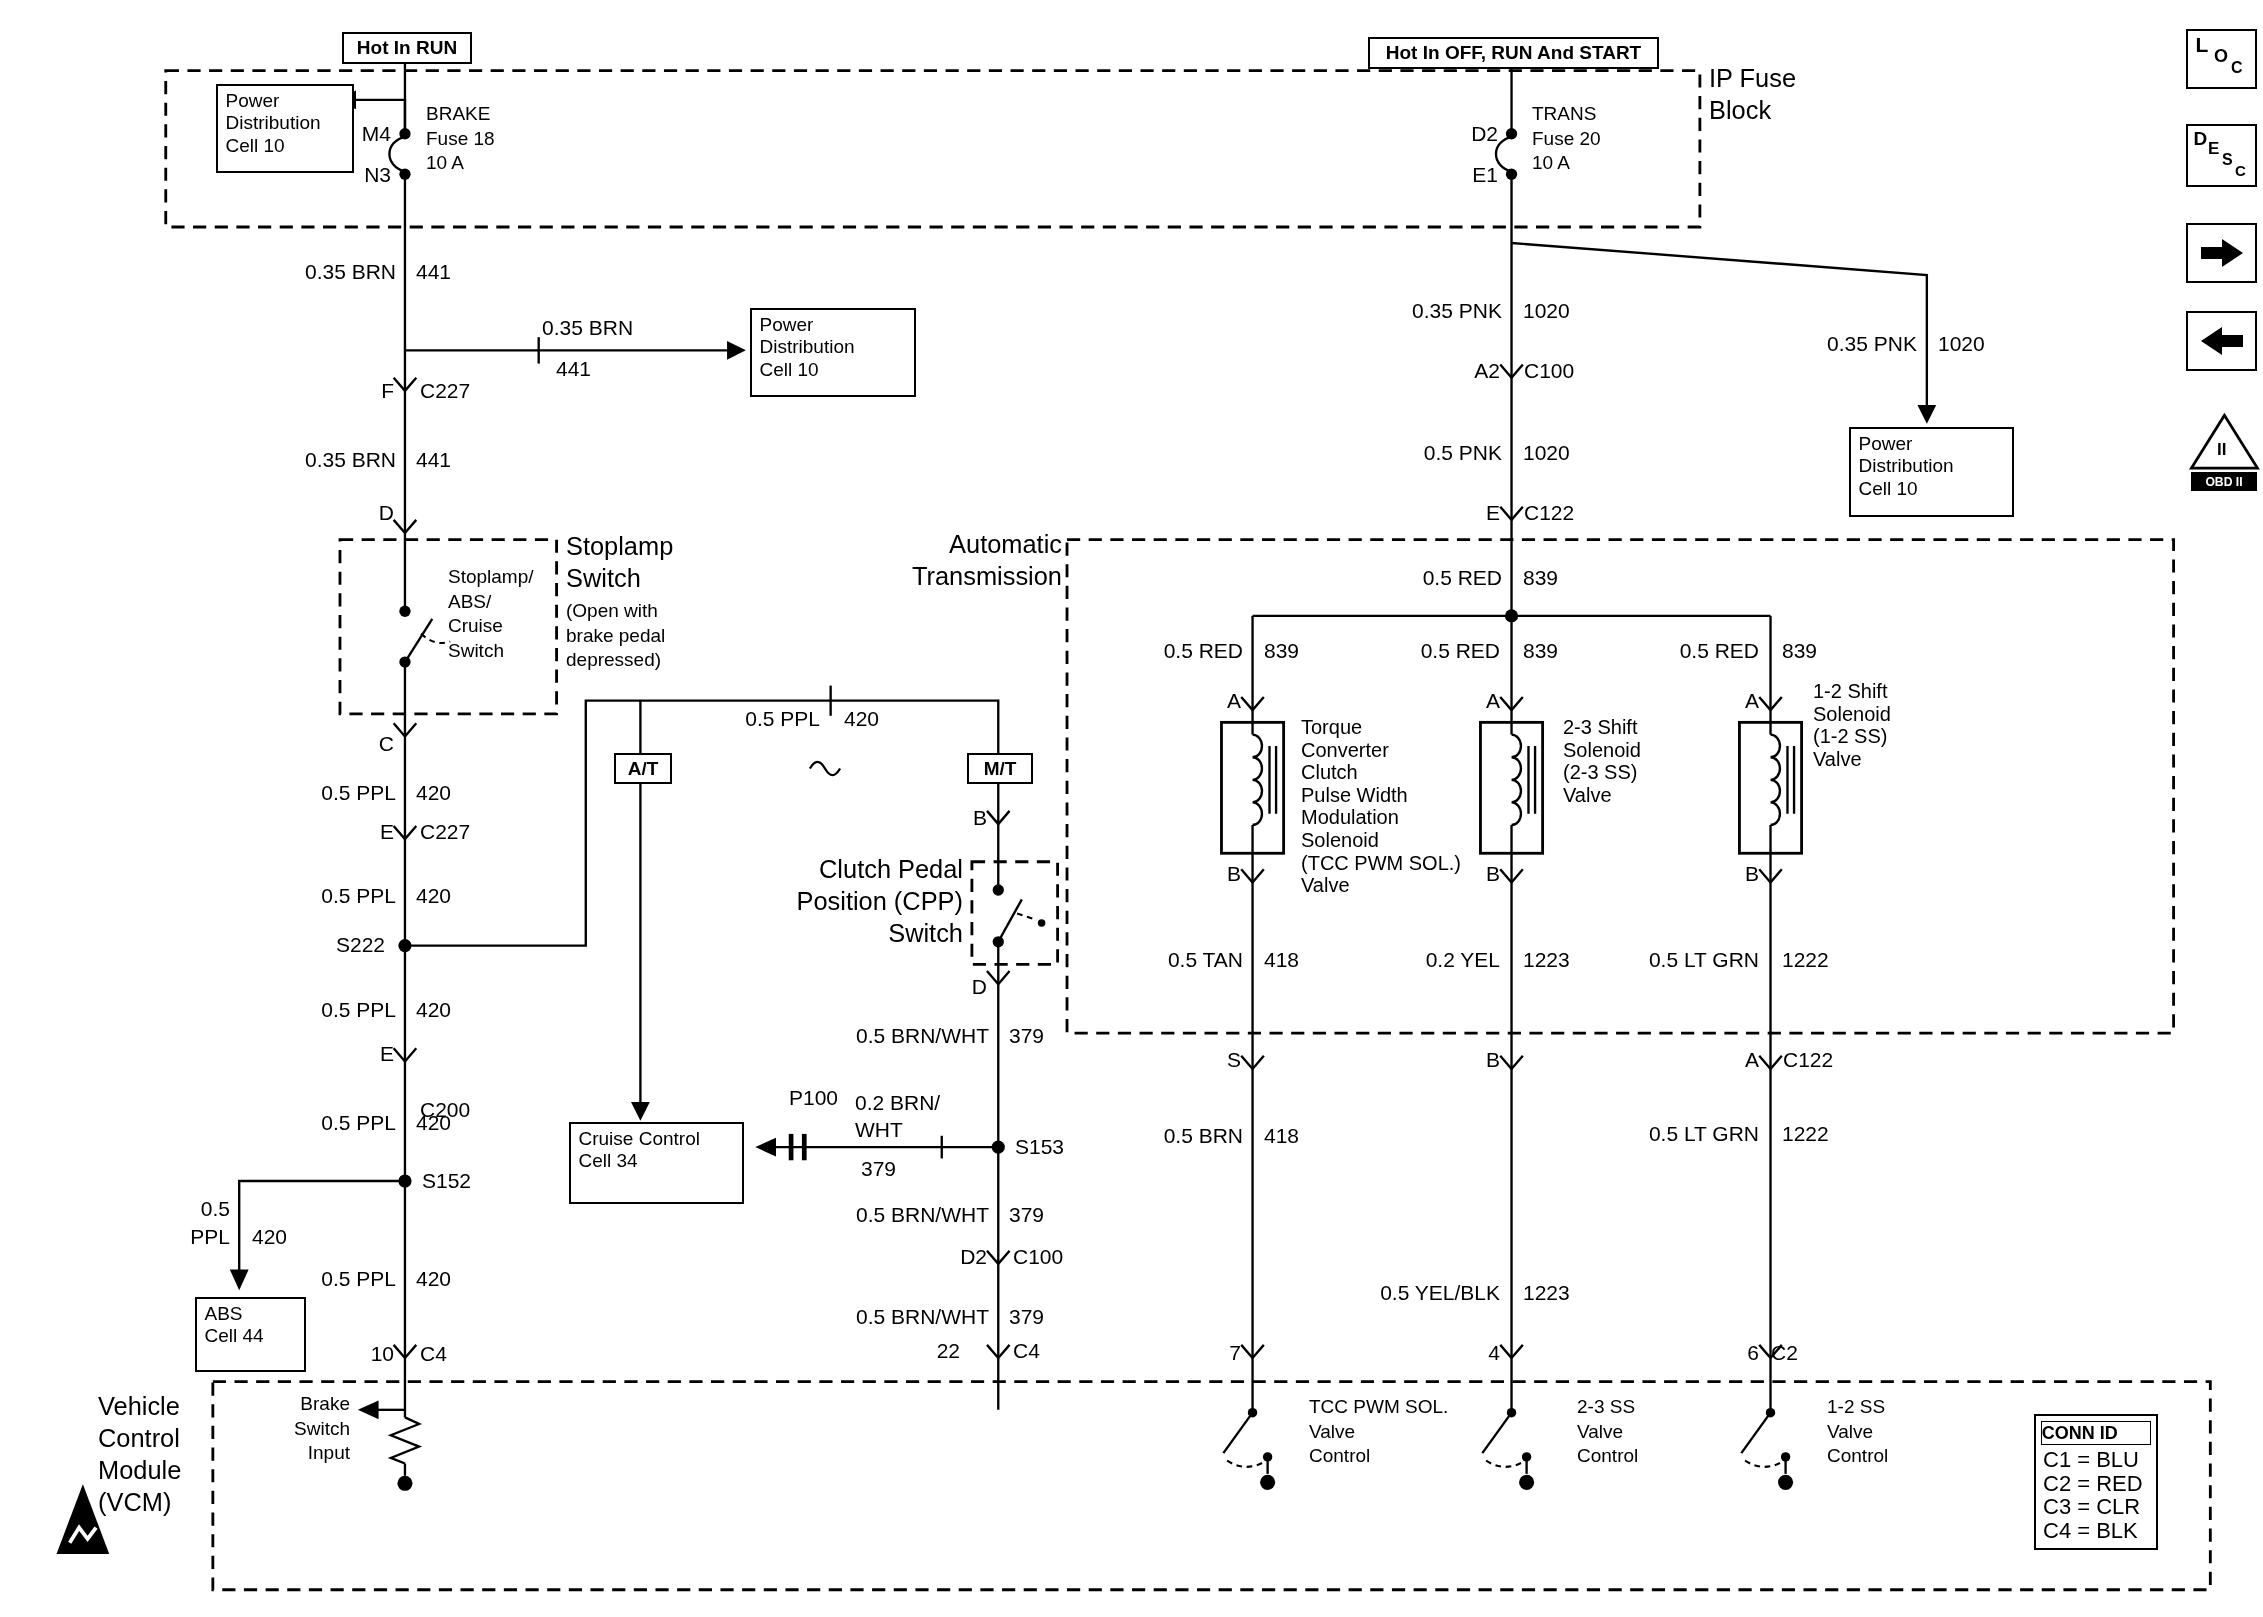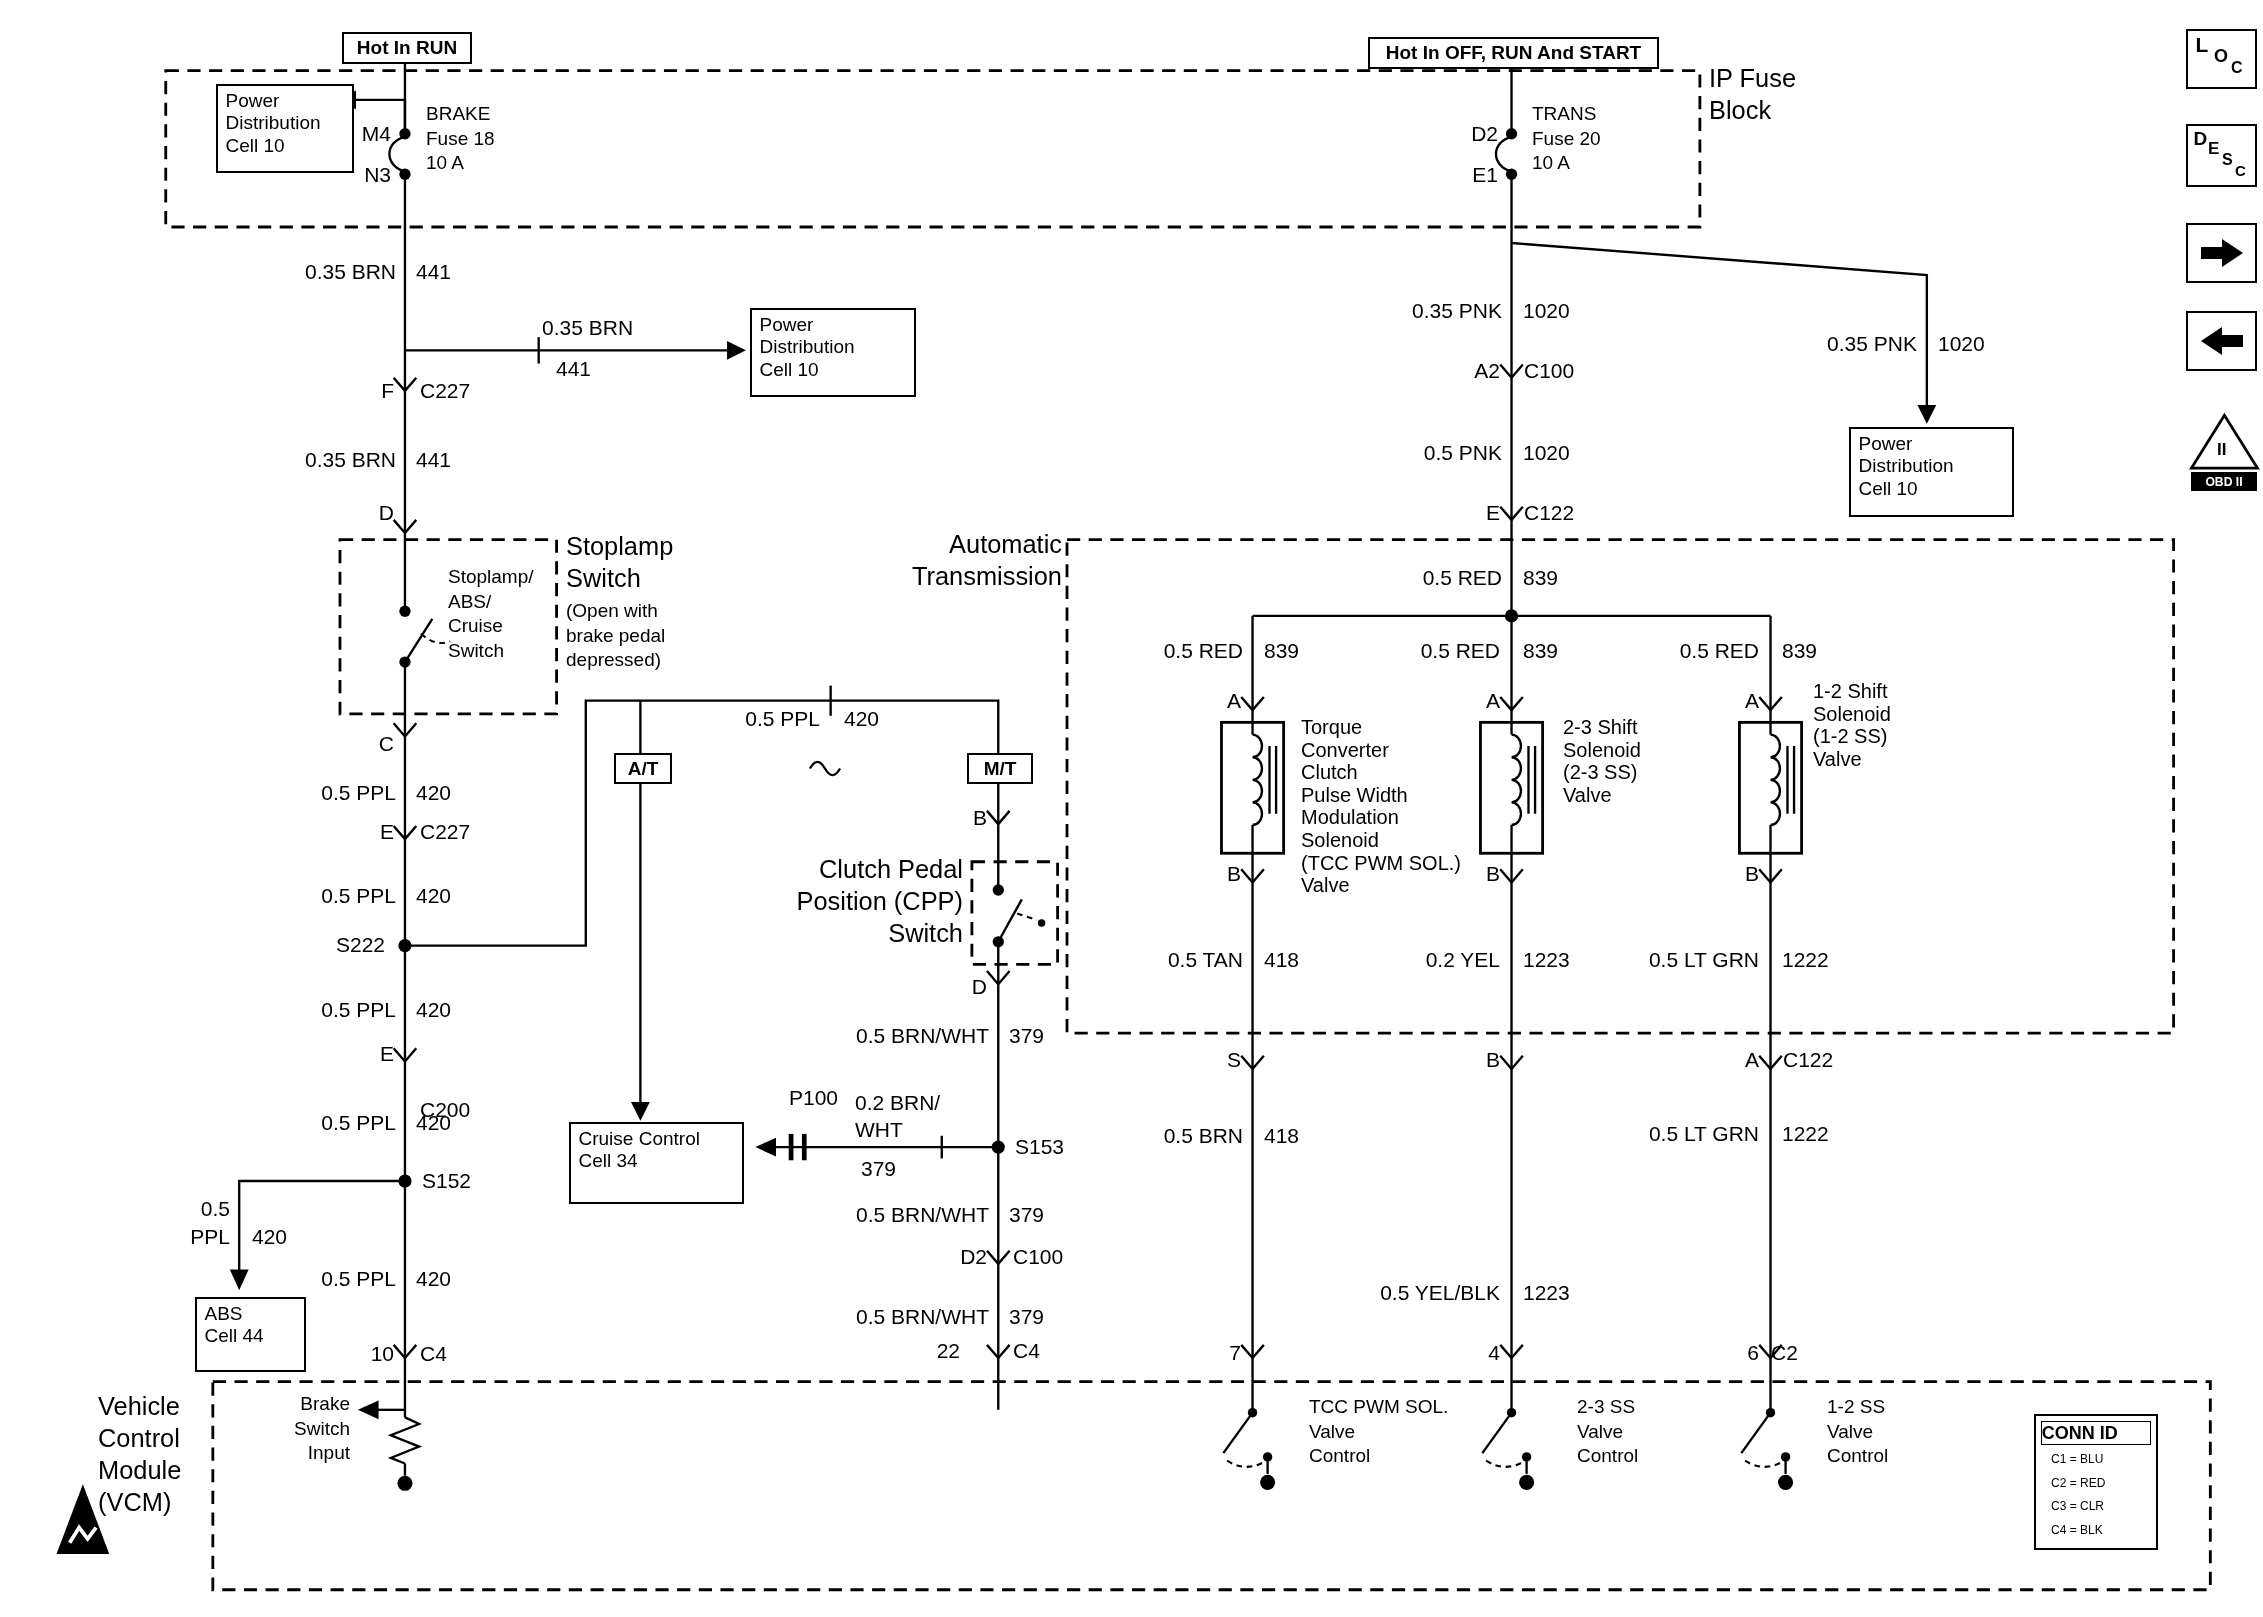--- a/index.html
+++ b/index.html
@@ -13,21 +13,21 @@
   .f{fill:#000;stroke:none}
   .lbl{position:absolute;font-size:21px;line-height:25.4px;white-space:pre-line}
   .small{font-size:19px;line-height:24.5px}
   .tiny{font-size:20px;line-height:22.6px}
   .ra{text-align:right}
   .title{position:absolute;font-size:25.4px;line-height:32px;font-weight:normal;white-space:pre-line}
   .box{position:absolute;border:2.8px solid #000;background:#fff}
   .hdr{display:flex;align-items:center;justify-content:center;font-size:19px;font-weight:bold;white-space:nowrap}
   .cell{padding:3.8px 7.5px;font-size:19px;line-height:22.6px;white-space:pre-line}
   .connid-hdr{border:1.9px solid #000;margin:4.7px 4.7px 2.8px;text-align:left;font-size:18px;font-weight:bold;padding:0.9px 0}
-  .connid-row{font-size:12px;line-height:23.5px;padding-left:15px}
+  .connid-row{font-size:22px;line-height:23.5px;padding-left:7px}
   .mi{position:absolute;font-weight:bold}
   .nav-arrow{display:flex;align-items:center;justify-content:center}
   .bar{width:21px;height:11.3px;background:#000}
   .tri-r{width:0;height:0;border-top:14px solid transparent;border-bottom:14px solid transparent;border-left:21px solid #000}
   .tri-l{width:0;height:0;border-top:14px solid transparent;border-bottom:14px solid transparent;border-right:21px solid #000}
   .obd-banner{position:absolute;background:#000;color:#fff;display:flex;align-items:center;justify-content:center;font-weight:bold;font-size:12.2px}
 </style>
 </head>
 <body>
 

